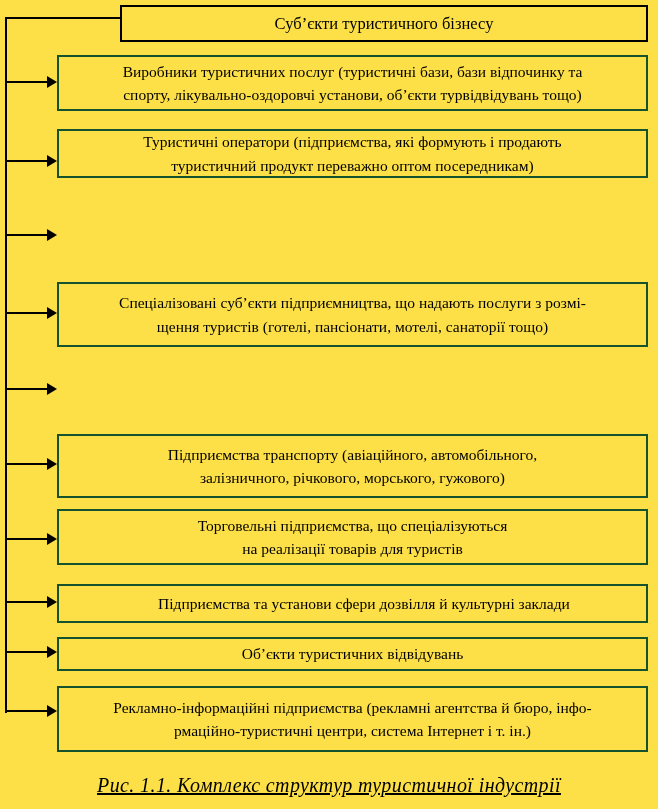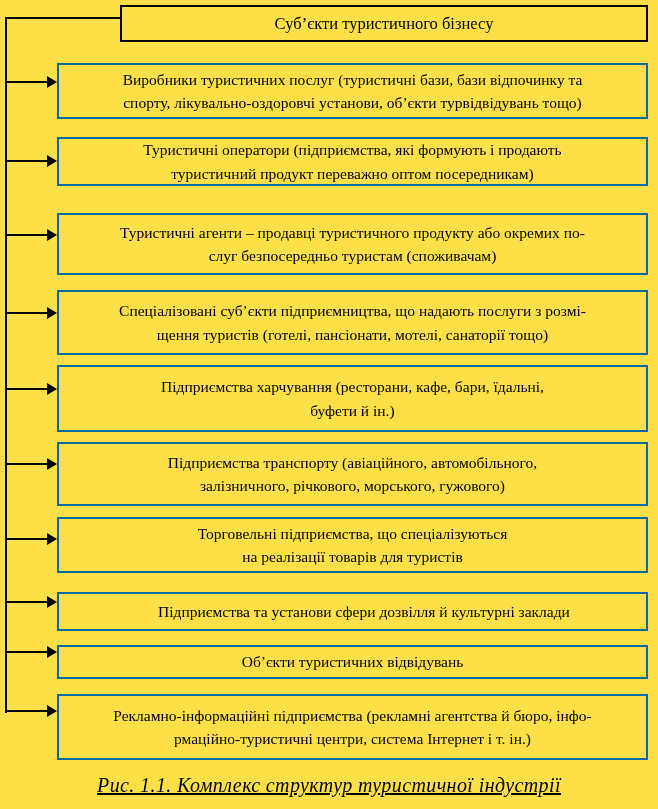--- a/index.html
+++ b/index.html
@@ -19,28 +19,27 @@
     width: 528px; height: 37px;
     border: 2px solid #000;
     display: flex; align-items: center; justify-content: center;
     text-align: center;
     font-size: 16.5px;
   }
   .flow-box {
     position: absolute;
     left: 57px;
     width: 591px;
-    border: 2px solid #0369a1;
+    border: 2px solid #14532d;
     display: flex; align-items: center; justify-content: center;
     text-align: center;
     white-space: pre-line;
     font-size: 15.5px;
     line-height: 1.5;
     padding: 0 6px;
-    margin-top: 8px;
   }
   .vline {
     position: absolute;
     background: #000;
     width: 2px;
   }
   .hline {
     position: absolute;
     background: #000;
     height: 2px;
@@ -100,26 +99,22 @@
   <div class="hline" style="left:6px; top:651px; width:44px;"></div>
   <div class="arrowhead" style="left:47px; top:646px;"></div>
 
   <div class="hline" style="left:6px; top:710px; width:44px;"></div>
   <div class="arrowhead" style="left:47px; top:705px;"></div>
 
   <div class="flow-box" style="top:55px;  height:56px;">Виробники туристичних послуг (туристичні бази, бази відпочинку та
 спорту, лікувально-оздоровчі установи, об’єкти турвідвідувань тощо)</div>
   <div class="flow-box" style="top:129px; height:49px;">Туристичні оператори (підприємства, які формують і продають
 туристичний продукт переважно оптом посередникам)</div>
-  <div class="flow-box" style="top:205px; height:62px;">Туристичні агенти – продавці туристичного продукту або окремих по-
-слуг безпосередньо туристам (споживачам)</div>
   <div class="flow-box" style="top:282px; height:65px;">Спеціалізовані суб’єкти підприємництва, що надають послуги з розмі-
 щення туристів (готелі, пансіонати, мотелі, санаторії тощо)</div>
-  <div class="flow-box" style="top:357px; height:67px;">Підприємства харчування (ресторани, кафе, бари, їдальні,
-буфети й ін.)</div>
   <div class="flow-box" style="top:434px; height:64px;">Підприємства транспорту (авіаційного, автомобільного,
 залізничного, річкового, морського, гужового)</div>
   <div class="flow-box" style="top:509px; height:56px;">Торговельні підприємства, що спеціалізуються
 на реалізації товарів для туристів</div>
   <div class="flow-box" style="top:584px; height:39px;padding-left:29px;">Підприємства та установи сфери дозвілля й культурні заклади</div>
   <div class="flow-box" style="top:637px; height:34px;">Об’єкти туристичних відвідувань</div>
   <div class="flow-box" style="top:686px; height:66px;">Рекламно-інформаційні підприємства (рекламні агентства й бюро, інфо-
 рмаційно-туристичні центри, система Інтернет і т. ін.)</div>
 
   <div class="caption">Рис. 1.1. Комплекс структур туристичної індустрії</div>

